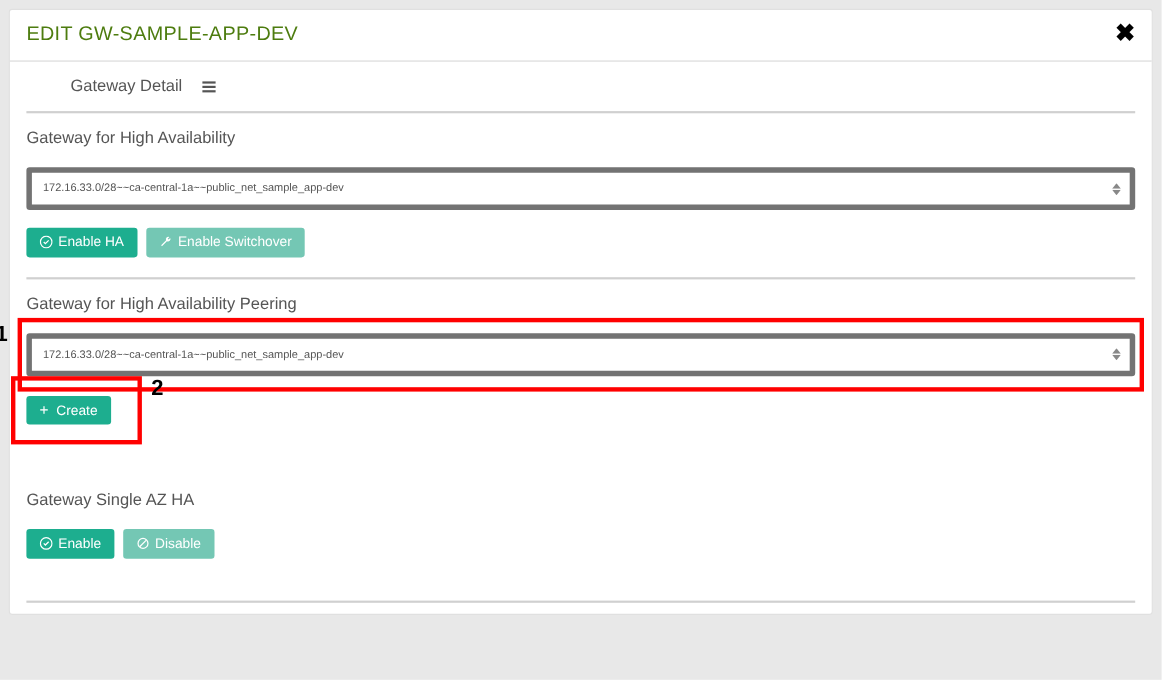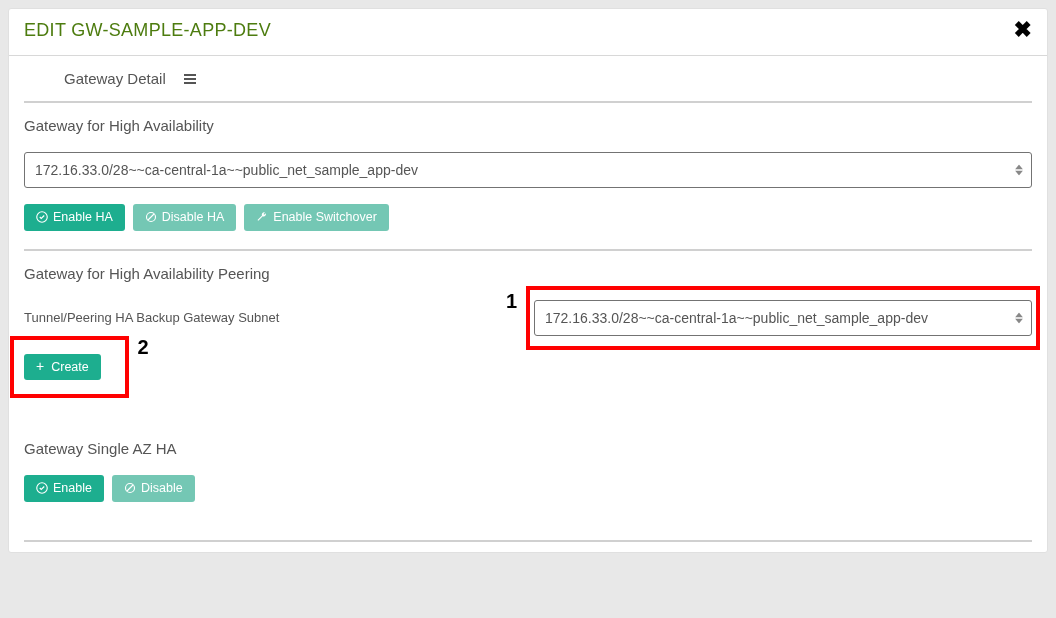--- a/index.html
+++ b/index.html
@@ -86,24 +86,24 @@
       width: 510px;
       font-size: 13px;
       color: #555;
     }
     .select-wrap {
       position: relative;
       flex: 1;
     }
     .select-box {
       width: 100%;
-      border: 1px solid #737373;
+      border: 5px solid #737373;
       border-radius: 3px;
       padding: 9px 21px 9px 10px;
-      font-size: 14px;
+      font-size: 10px;
       color: #555;
       background: #fff;
       cursor: pointer;
       position: relative;
     }
     .select-arrows {
       position: absolute;
       right: 8px;
       top: 50%;
       transform: translateY(-50%);
@@ -203,39 +203,31 @@
       <div class="btn-row">
         <button class="btn btn-teal">
           <svg viewBox="0 0 16 16">
               <circle cx="8" cy="8" r="7" fill="none" stroke="#fff" stroke-width="1.5"></circle>
               <path d="M5 8 L7 10 L11 6" fill="none" stroke="#fff" stroke-width="1.5"></path>
             </svg>
           <span>Enable HA</span>
         </button>
         <button class="btn btn-teal-light">
           <svg viewBox="0 0 16 16">
-              <circle cx="8" cy="8" r="6" fill="none" stroke="#fff" stroke-width="1.5"></circle>
-              <line x1="4" y1="12" x2="12" y2="4" stroke="#fff" stroke-width="1.5"></line>
-            </svg>
-          <span>Disable HA</span>
-        </button>
-        <button class="btn btn-teal-light">
-          <svg viewBox="0 0 16 16">
               <path d="M13 3 a3 3 0 0 1 -4 4 L3 13 l-1-1 L8 6 a3 3 0 0 1 4-4 l-2 2 1 1 z" fill="#fff"></path>
             </svg>
           <span>Enable Switchover</span>
         </button>
       </div>
     </div>
 
     <div class="section" style="position:relative;">
       <div class="section-heading">Gateway for High Availability Peering</div>
 
       <div class="field-row peering-row" style="position:relative; margin-bottom:18px;">
-        <div class="field-label">Tunnel/Peering HA Backup Gateway Subnet</div>
         <div class="select-wrap" style="position:relative;">
           <div class="select-box">
             <span>172.16.33.0/28~~ca-central-1a~~public_net_sample_app-dev</span>
             <span class="select-arrows">
               <svg width="8" height="5" viewBox="0 0 8 5">
                   <polygon points="4,0 8,5 0,5" fill="#888"></polygon>
                 </svg>
               <svg width="8" height="5" viewBox="0 0 8 5">
                   <polygon points="0,0 8,0 4,5" fill="#888"></polygon>
                 </svg>

